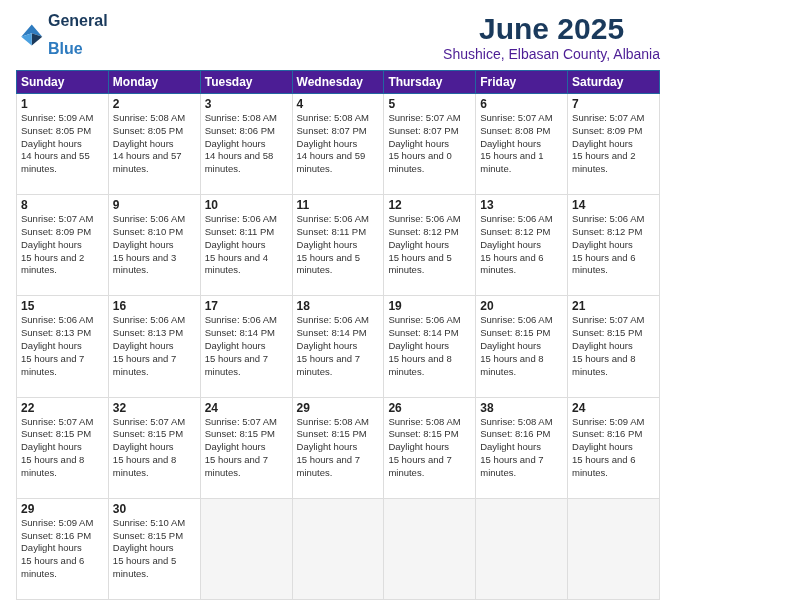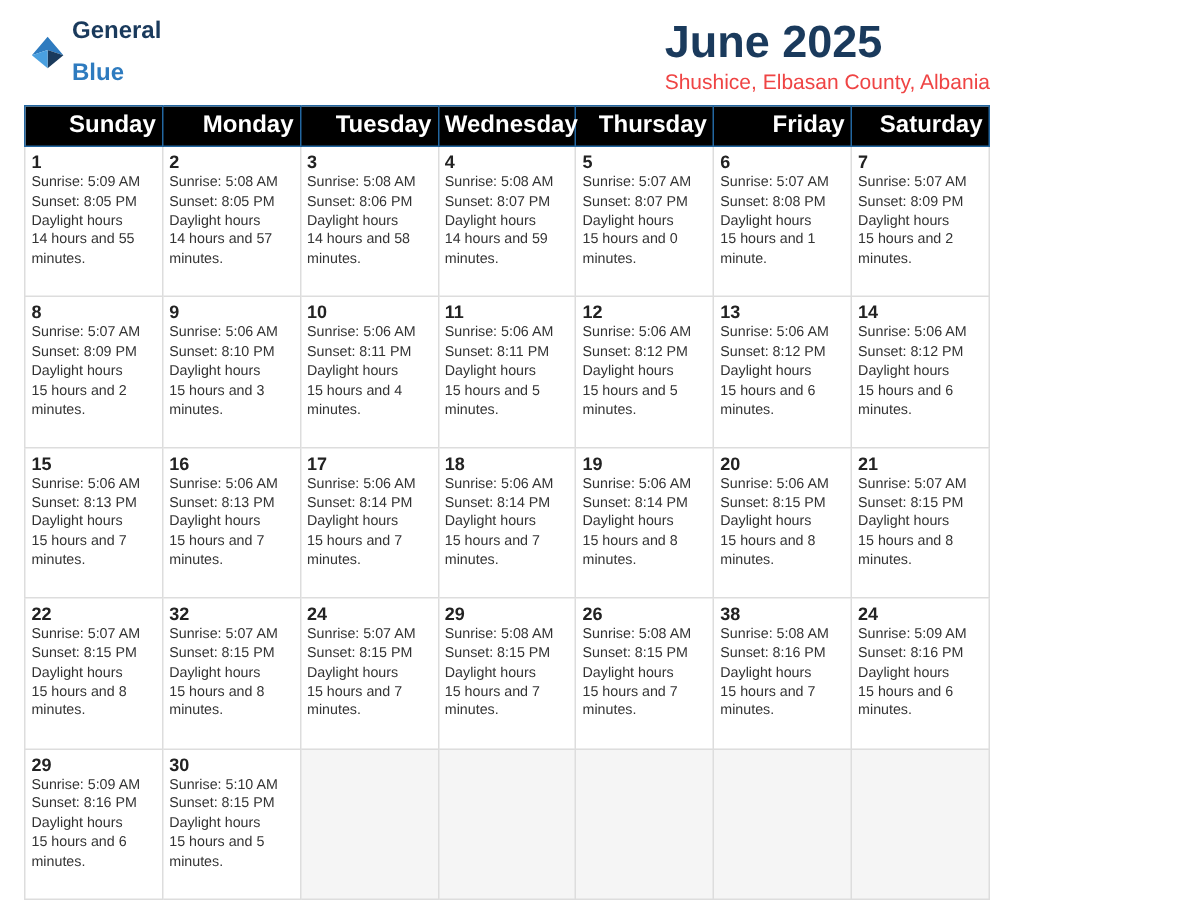--- a/index.html
+++ b/index.html
@@ -27,45 +27,45 @@
     .logo {
       display: flex;
       align-items: center;
       gap: 4px;
     }
     .logo-icon {
       width: 28px;
       height: 28px;
     }
     .title-block {
-      text-align: left;
+      text-align: center;
     }
     .main-title {
       font-size: 30px;
       font-weight: bold;
       color: #1a3a5c;
     }
     .subtitle {
       font-size: 14px;
-      color: #ef4444;
+      color: #4c1d95;
     }
     .calendar {
       flex: 1;
       border: 1px solid #ccc;
       border-collapse: collapse;
       width: 100%;
       table-layout: fixed;
     }
     .calendar th {
-      background: #000000;
+      background: #4c1d95;
       color: #fff;
-      font-size: 16px;
+      font-size: 12px;
       font-weight: bold;
       padding: 4px 4px;
-      text-align: right;
+      text-align: left;
       border: 1px solid #2266a0;
     }
     .calendar td {
       border: 1px solid #ddd;
       vertical-align: top;
       padding: 3px 4px;
       background: #fff;
       height: 82px;
     }
     .calendar tr:last-child td {

